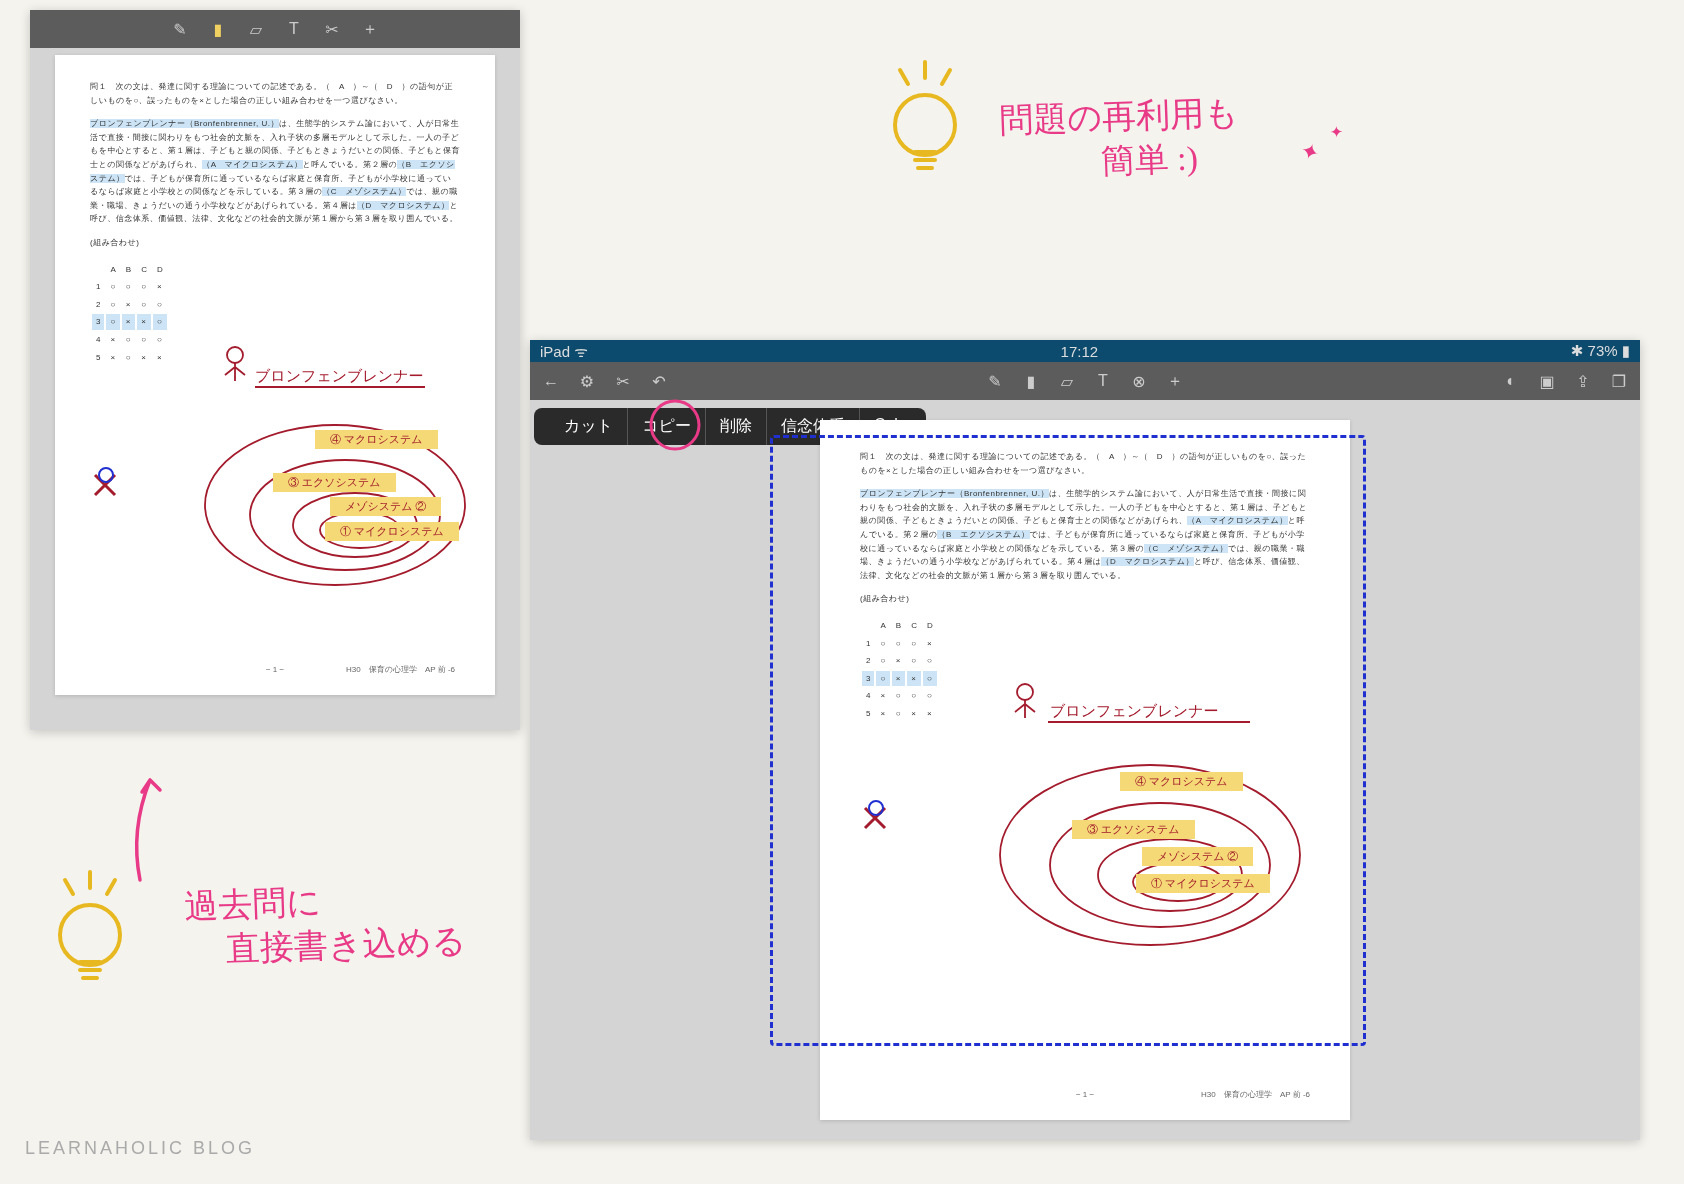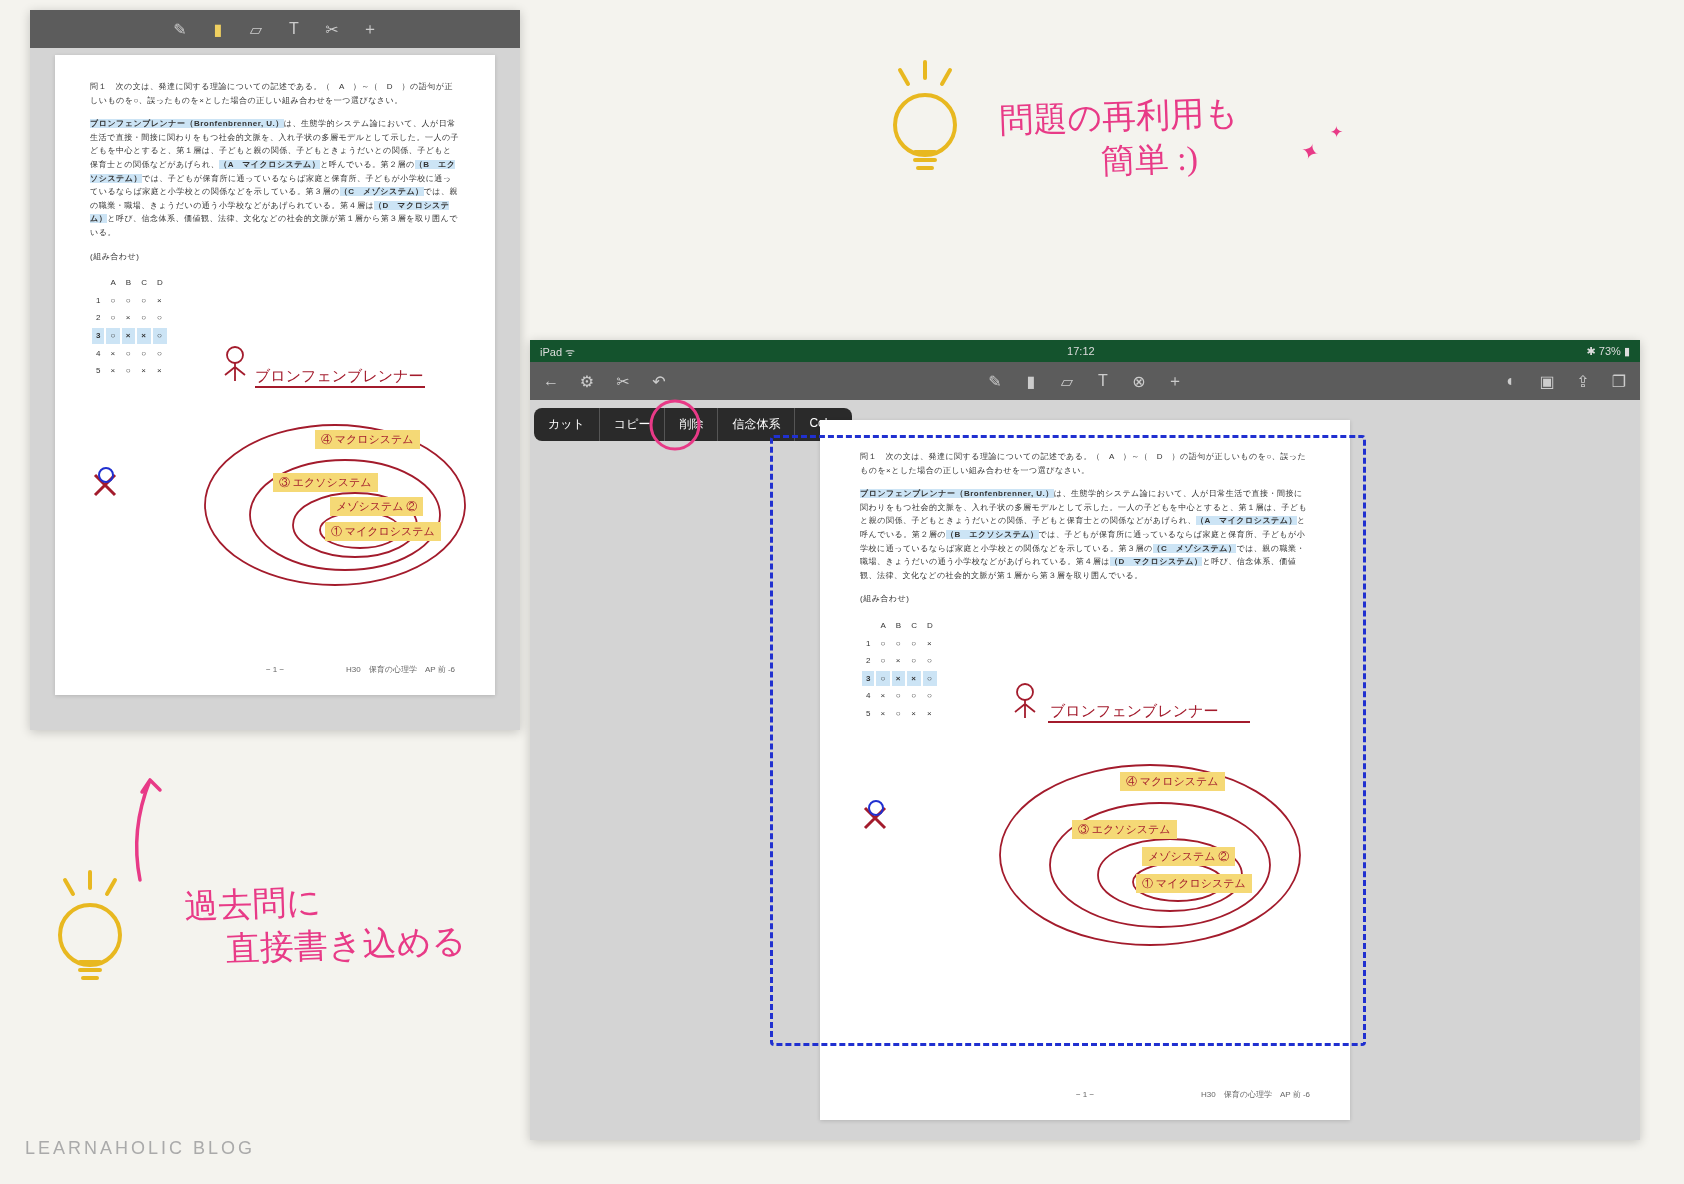--- a/index.html
+++ b/index.html
@@ -39,78 +39,79 @@
   color: #ccc;
   font-size: 16px;
   width: 18px;
   height: 18px;
   display: flex;
   align-items: center;
   justify-content: center;
 }
 .toolbar .ticon.hl { color: #f0d060; }
 .statusbar {
-  background: #14532d;
+  background: #0c4a6e;
   height: 22px;
   display: flex;
   align-items: center;
   justify-content: space-between;
   color: #ddd;
-  font-size: 11px;
+  font-size: 15px;
   padding: 0 10px;
 }
 .right .toolbar { justify-content: flex-start; padding: 0 12px; gap: 18px; }
 .right .toolbar .center-group { flex: 1; display: flex; justify-content: center; gap: 18px; }
 .right .toolbar .right-group { display: flex; gap: 18px; }
 .doc {
   background: #ffffff;
   margin: 7px auto;
   box-shadow: 0 1px 4px rgba(0,0,0,0.15);
   position: relative;
   font-size: 9px;
   color: #333;
   line-height: 1.7;
 }
 .left .doc { width: 440px; height: 640px; padding: 25px 35px; box-sizing: border-box; }
 .right .doc { width: 530px; height: 700px; padding: 30px 40px; box-sizing: border-box; margin-top: 20px; }
 .doc .q { font-size: 8px; letter-spacing: 0.5px; }
-.hl-blue { background: #cce4f5; font-weight: bold; }
+.hl-blue { background: #cce4f5; }
 .table-small { font-size: 8px; margin-top: 10px; }
 .table-small td { padding: 1px 4px; }
 .hand-title {
   font-family: Liberation Mono, monospace;
   color: #a31b2c;
   font-size: 15px;
   position: absolute;
 }
 .hand-label {
   font-family: "Comic Sans MS", cursive;
   color: #a31b2c;
   font-size: 11px;
   background: #f5d976;
-  padding: 0 6px;
+  padding: 0 15px;
 }
 .pagefoot {
   position: absolute;
   bottom: 18px;
   left: 0;
   right: 0;
   text-align: center;
   font-size: 8px;
   color: #666;
 }
 .pagefoot .right-label { position: absolute; right: 40px; }
 .context-menu {
   position: absolute;
   display: flex;
   background: #2a2a2a;
   border-radius: 8px;
   overflow: hidden;
-  font-size: 12px;
+  font-size: 16px;
   color: #fff;
+  padding-left: 16px;
 }
 .context-menu div {
   padding: 8px 14px;
   border-right: 1px solid #555;
   cursor: pointer;
 }
 .context-menu div:last-child { border-right: none; }
 .pink-hand {
   position: absolute;
   font-family: "Comic Sans MS", "Hiragino Maru Gothic Pro", cursive;

